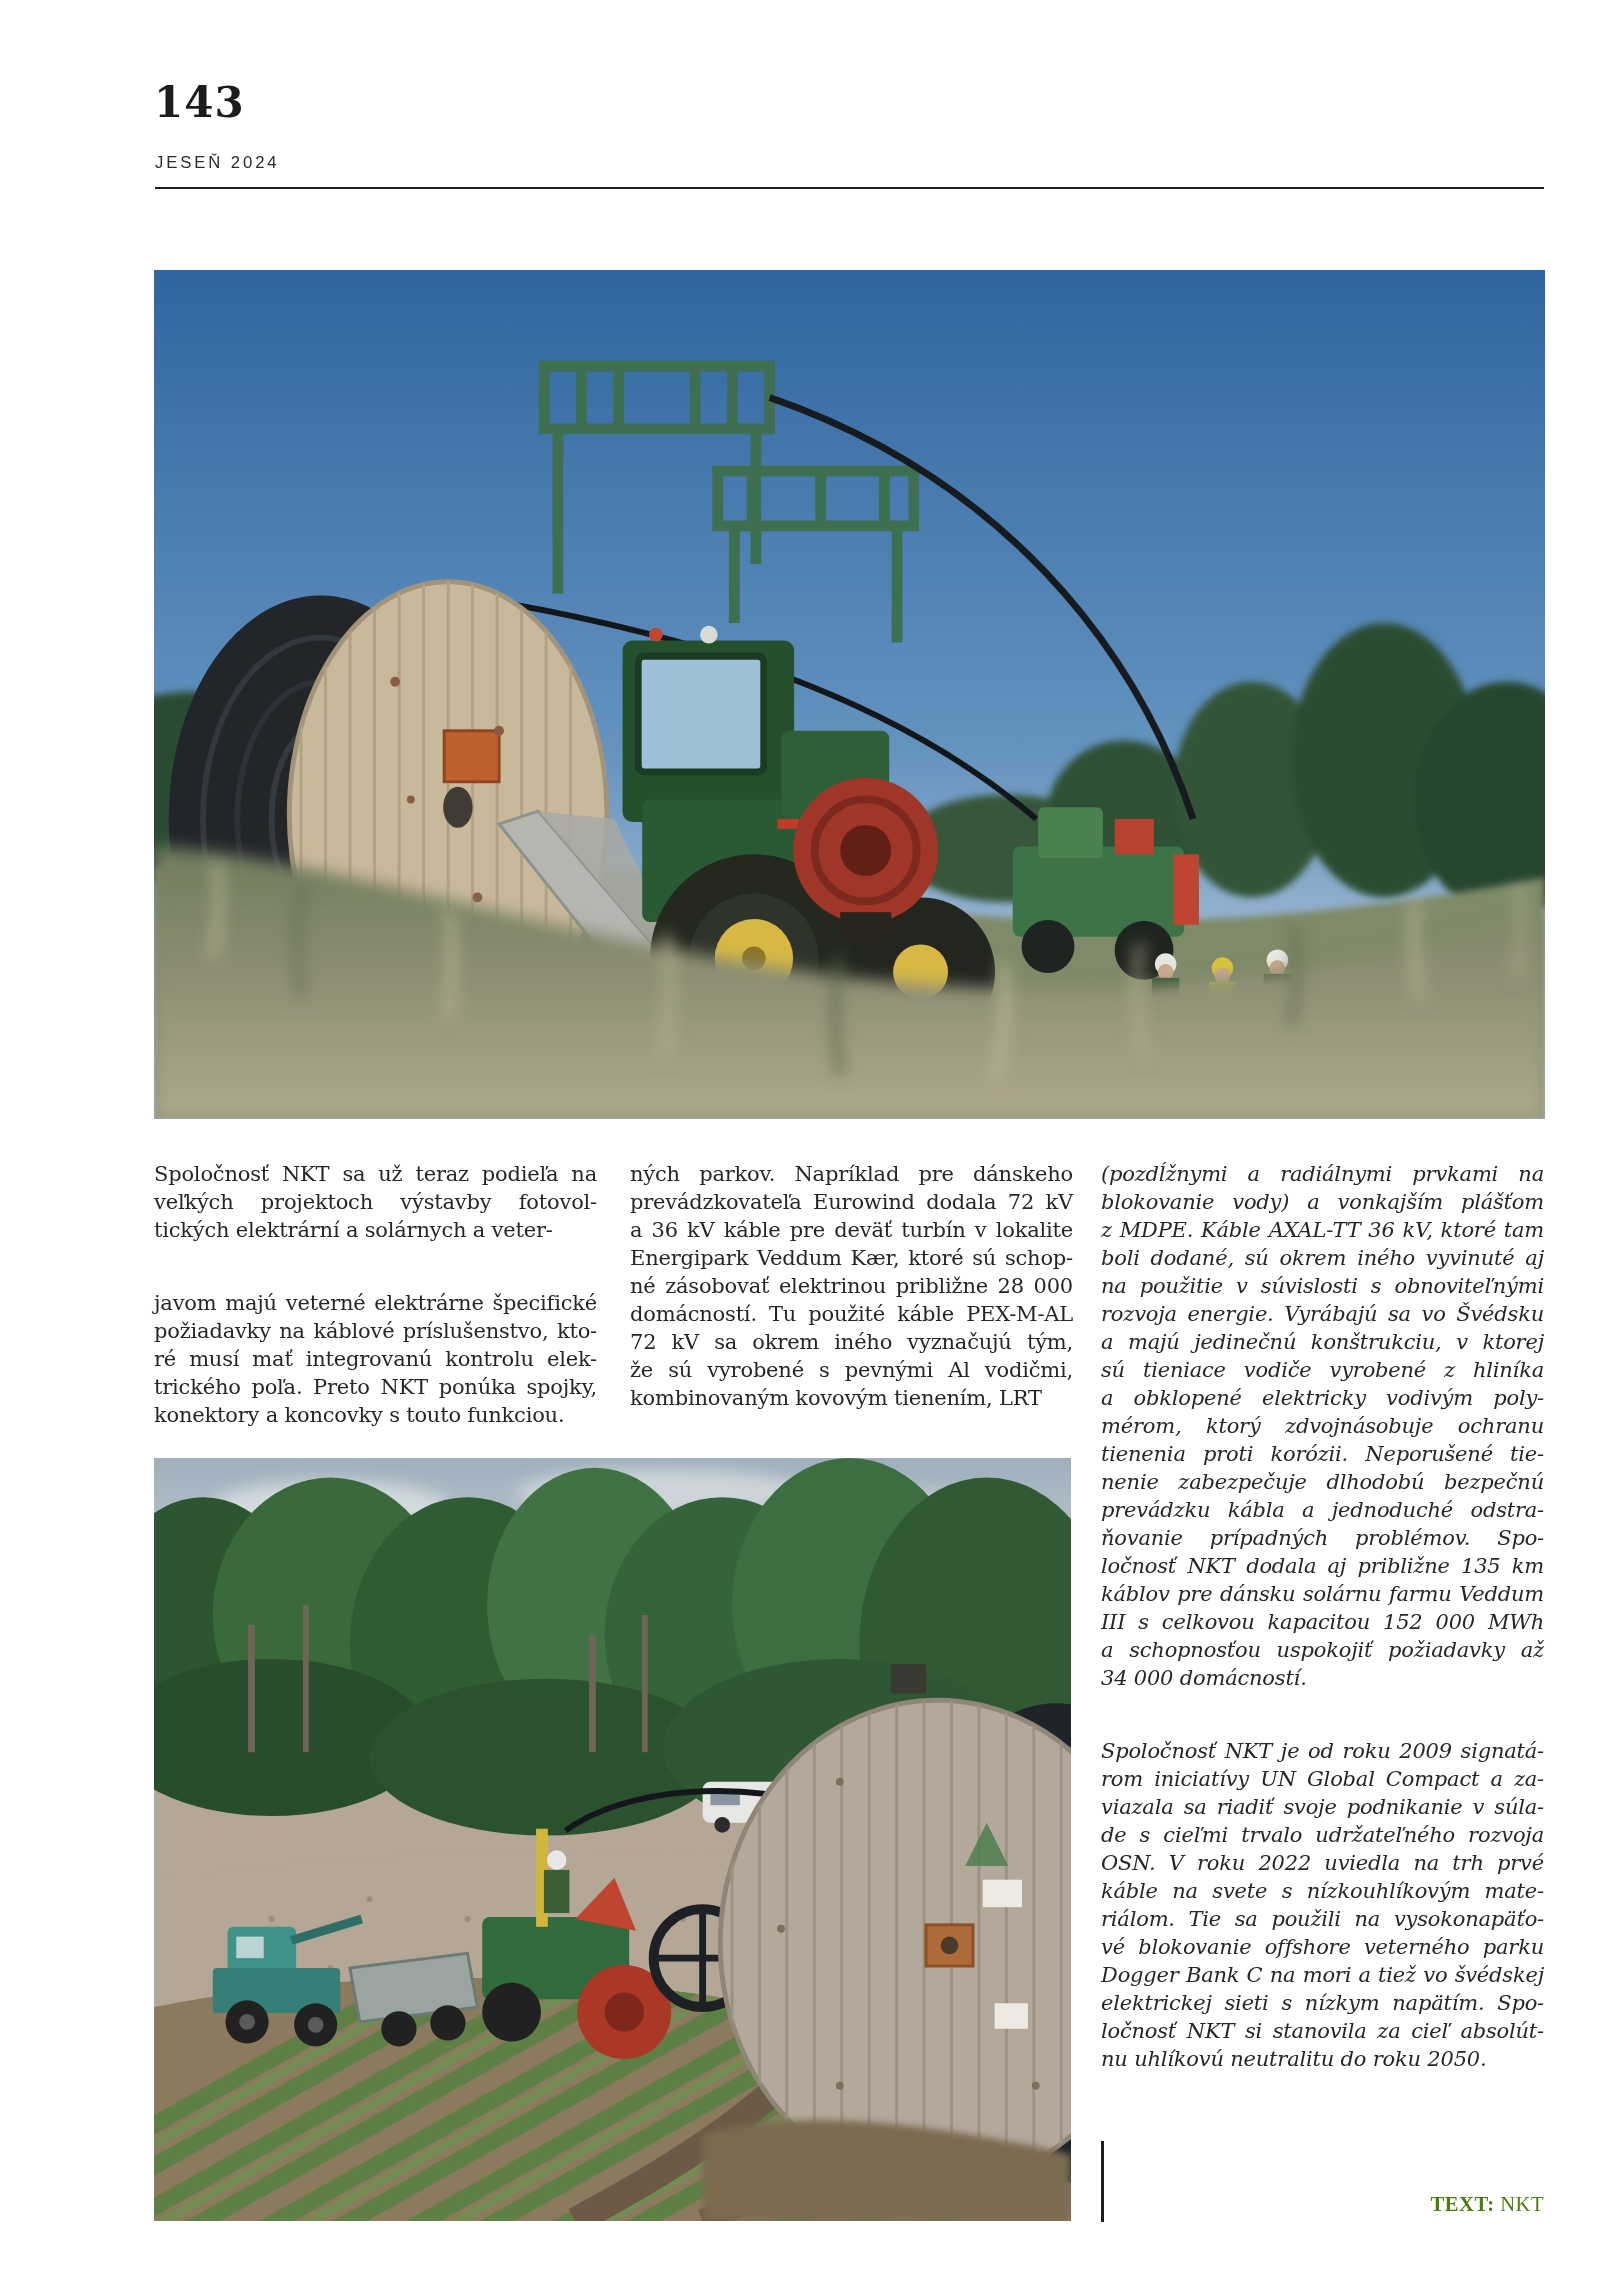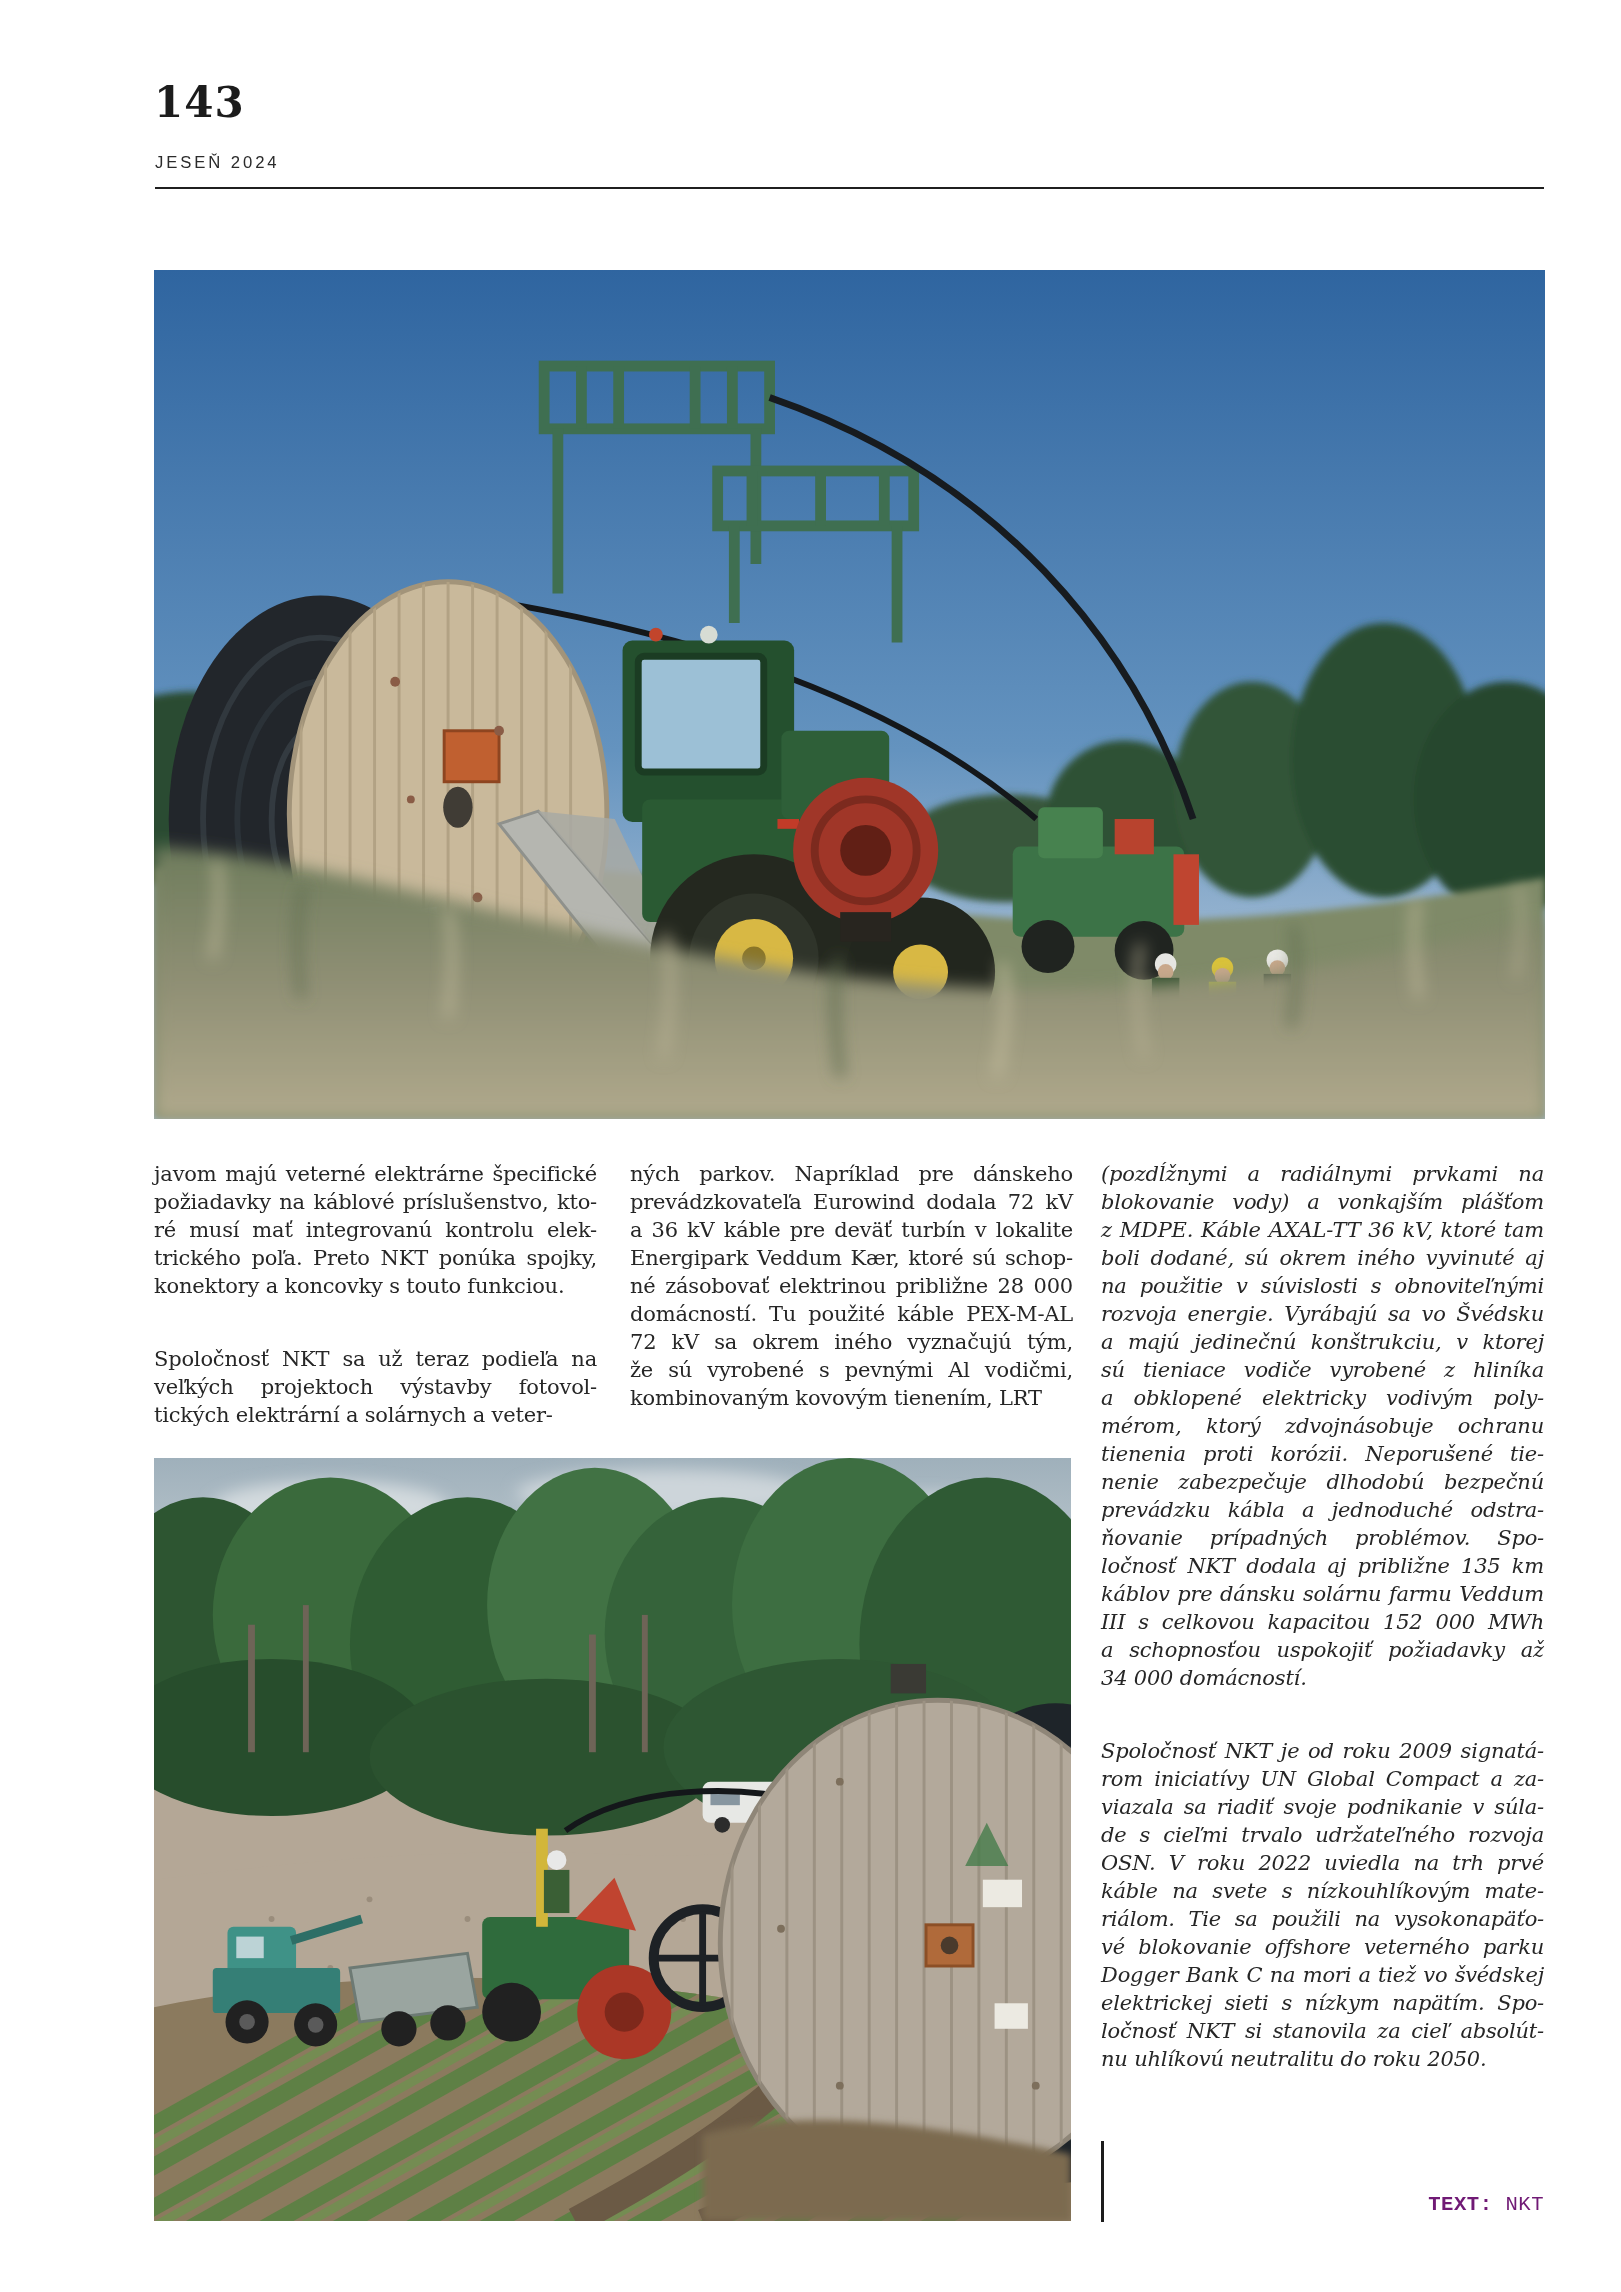--- a/index.html
+++ b/index.html
@@ -31,21 +31,21 @@
   .col-left{left:154px;}
   .col-mid{left:630px;}
   .col-right{left:1101px;font-style:italic;}
   .para{margin:0;}
   .para + .para{margin-top:45px;}
   .line{text-align:justify;text-align-last:justify;}
   .line.last{text-align-last:left;}
   .footer-divider{position:absolute;left:1101px;top:2141px;width:2.9px;height:81px;background:#1c1c1c;}
   .credit{
     position:absolute;left:1101px;top:2193px;width:443px;text-align:right;
-    font-family:Liberation Mono, monospace;font-size:20.6px;color:#701a75;letter-spacing:0.5px;
+    font-family:Liberation Serif, serif;font-size:20.6px;color:#4d7c0f;letter-spacing:0.5px;
   }
   .credit-label{font-weight:700;}
 </style>
 </head>
 <body>
 
 <div class="page">
 
   <div class="page-number">143</div>
   <div class="issue-label">JESEŇ 2024</div>
@@ -200,30 +200,30 @@
         <path d="M1010,800 q-12,-70 -4,-110" stroke="#b8b194" stroke-width="6"></path>
         <path d="M1160,770 q10,-64 2,-100" stroke="#5c6b4e" stroke-width="6"></path>
         <path d="M1290,740 q-8,-60 -2,-96" stroke="#c3bc9d" stroke-width="6"></path>
         <path d="M1390,720 q8,-56 2,-90" stroke="#b8b194" stroke-width="5"></path>
       </g>
     </svg>
   </div>
 
   <div class="col col-left">
       <div class="para">
+        <div class="line">Spoločnosť NKT sa už teraz podieľa na</div>
+        <div class="line">veľkých projektoch výstavby fotovol-</div>
+        <div class="line last">tických elektrární a solárnych a veter-</div>
+      </div>
+      <div class="para">
         <div class="line">javom majú veterné elektrárne špecifické</div>
         <div class="line">požiadavky na káblové príslušenstvo, kto-</div>
         <div class="line">ré musí mať integrovanú kontrolu elek-</div>
         <div class="line">trického poľa. Preto NKT ponúka spojky,</div>
         <div class="line last">konektory a koncovky s touto funkciou.</div>
-      </div>
-      <div class="para">
-        <div class="line">Spoločnosť NKT sa už teraz podieľa na</div>
-        <div class="line">veľkých projektoch výstavby fotovol-</div>
-        <div class="line last">tických elektrární a solárnych a veter-</div>
       </div>
     </div>
   <div class="col col-mid">
       <div class="para">
         <div class="line">ných parkov. Napríklad pre dánskeho</div>
         <div class="line">prevádzkovateľa Eurowind dodala 72 kV</div>
         <div class="line">a 36 kV káble pre deväť turbín v lokalite</div>
         <div class="line">Energipark Veddum Kær, ktoré sú schop-</div>
         <div class="line">né zásobovať elektrinou približne 28 000</div>
         <div class="line">domácností. Tu použité káble PEX-M-AL</div>

